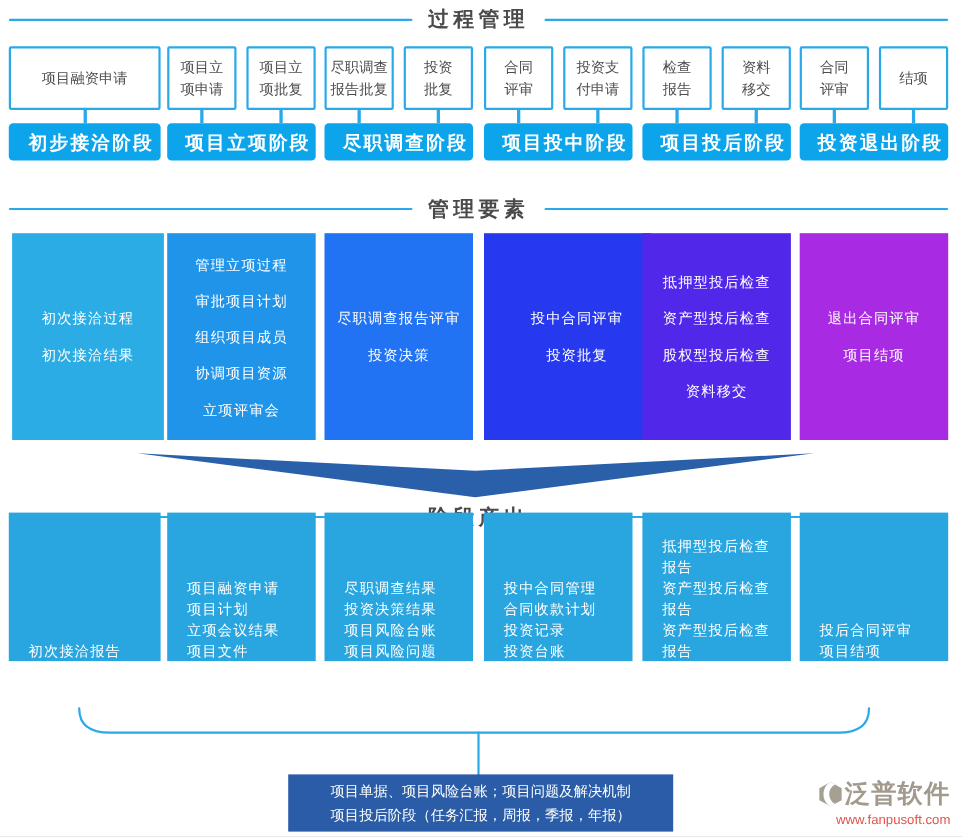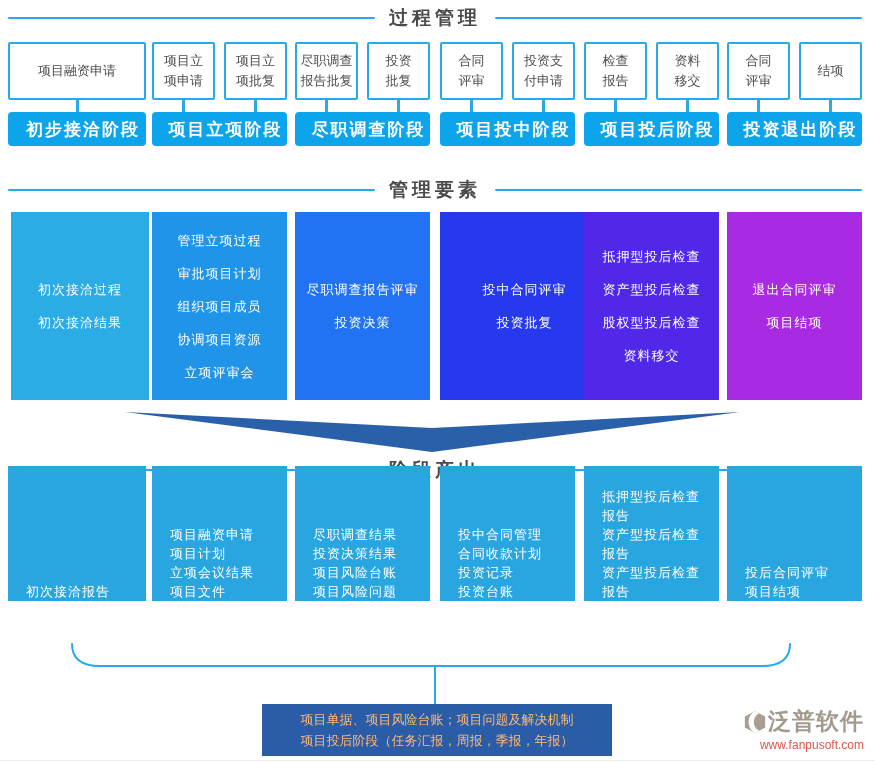--- a/index.html
+++ b/index.html
@@ -37,21 +37,21 @@
   .out-list{padding:0 18px;}
   .out-item{line-height:19px;}
 
   
   #overlay{position:absolute;left:0;top:0;pointer-events:none;}
   #overlay .arrow{fill:var(--arrow);}
   #overlay .bracket{fill:none;stroke:var(--accent);stroke-width:2;stroke-linecap:round;}
 
   
   .summary-box{position:absolute;left:262px;top:704px;width:350px;height:52px;
-               background:var(--summary-bg);color:#fdba74;display:flex;flex-direction:column;
+               background:var(--summary-bg);color:#ffffff;display:flex;flex-direction:column;
                justify-content:center;align-items:center;text-align:center;}
   .summary-line{font-size:13px;line-height:21px;white-space:nowrap;}
 
   
   .brand{position:absolute;left:744px;top:706px;width:120px;}
   .brand-row{display:flex;align-items:center;gap:2px;}
   .brand-name{font-size:23px;font-weight:bold;color:var(--logo-text);letter-spacing:1px;white-space:nowrap;}
   .brand-url{font-size:12px;color:var(--website);text-align:right;margin-top:1px;white-space:nowrap;}
 
   .bottom-hairline{position:absolute;left:0;right:0;top:760px;height:1px;background:#e9edf2;}

